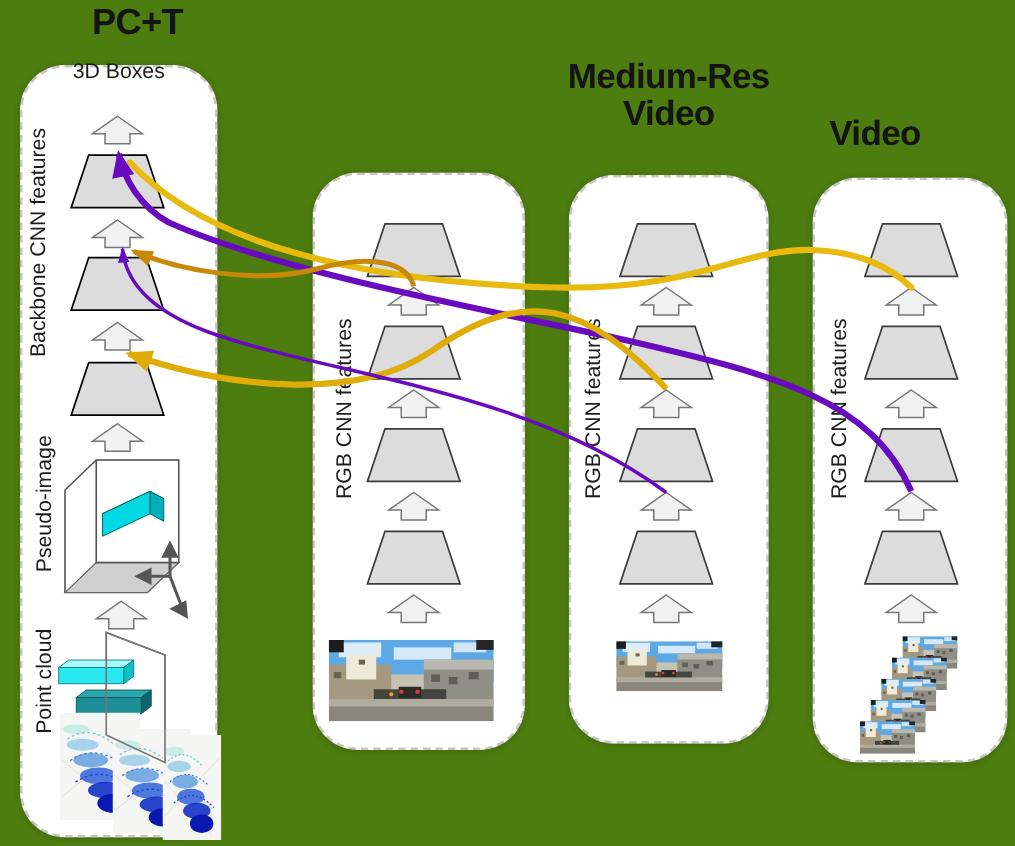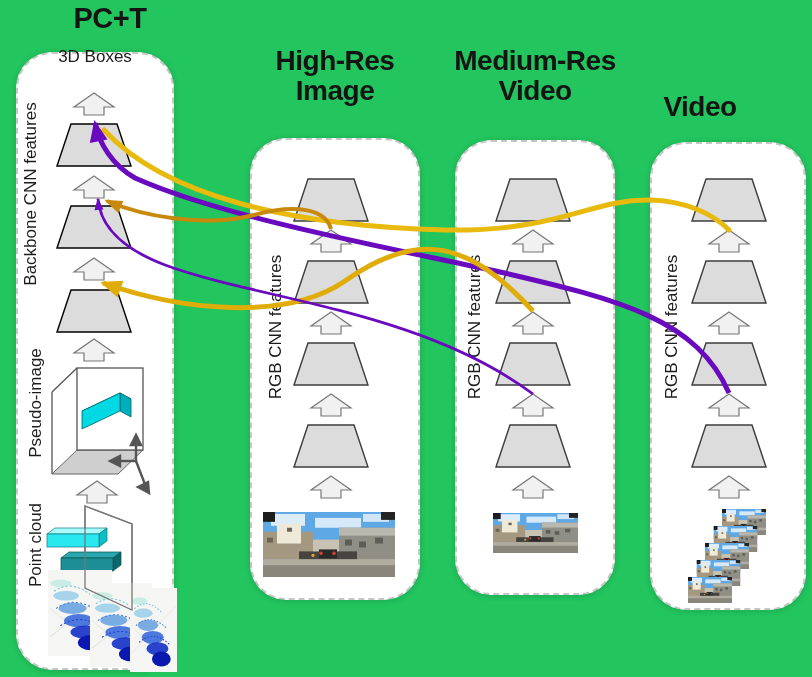--- a/index.html
+++ b/index.html
@@ -1,17 +1,17 @@
 <!DOCTYPE html>
 <html><head>
 <meta charset="utf-8">
 <style>
   html,body{margin:0;padding:0;background:#ffffff;}
   #canvas{position:relative;width:812px;height:677px;overflow:hidden;
-          font-family:"Liberation Sans",sans-serif;background:#22c55e;}
+          font-family:"Liberation Sans",sans-serif;background:#4d7c0f;}
   .col{position:absolute;box-sizing:border-box;background:#fff;
        border:2px dashed #c6c6c6;border-radius:36px;
        box-shadow:0 1px 6px rgba(0,0,0,0.15);}
   .title{position:absolute;font-weight:700;font-size:28px;line-height:1.06;
          color:#141414;text-align:center;letter-spacing:-0.5px;}
   .small-label{position:absolute;font-size:17px;color:#1c1c1c;text-align:center;}
   .vlabel{position:absolute;font-size:17px;color:#1c1c1c;text-align:center;
           white-space:nowrap;transform:rotate(-90deg);transform-origin:center;}
   svg#gfx{position:absolute;left:0;top:0;}
   .trap{fill:#dcdcdc;stroke:#000;stroke-width:1.4;}
@@ -22,21 +22,20 @@
 <body>
 
 <div id="canvas">
 
   <div class="col" style="left:16px; top:52px;  width:158px;height:618px;"></div>
   <div class="col" style="left:250px;top:138px; width:170px;height:462px;"></div>
   <div class="col" style="left:455px;top:140px; width:160px;height:455px;"></div>
   <div class="col" style="left:650px;top:142px; width:156px;height:468px;"></div>
 
   <div class="title" style="left:26px; top:3px; width:168px;font-size:29px;">PC+T</div>
-  <div class="title" style="left:248px;top:46px;width:174px;">High-Res Image</div>
   <div class="title" style="left:438px;top:46px;width:194px;">Medium-Res Video</div>
   <div class="title" style="left:622px;top:92px;width:156px;text-align:center;">Video</div>
 
   <div class="small-label" style="left:40px;top:47px;width:110px;">3D Boxes</div>
   <div class="vlabel" style="left:-79px;top:184px;width:220px;">Backbone CNN features</div>
   <div class="vlabel" style="left:-39px;top:393px;width:150px;">Pseudo-image</div>
   <div class="vlabel" style="left:-39px;top:535px;width:150px;">Point cloud</div>
   <div class="vlabel" style="left:191px;top:317px;width:170px;">RGB CNN features</div>
   <div class="vlabel" style="left:390px;top:317px;width:170px;">RGB CNN features</div>
   <div class="vlabel" style="left:587px;top:317px;width:170px;">RGB CNN features</div>

